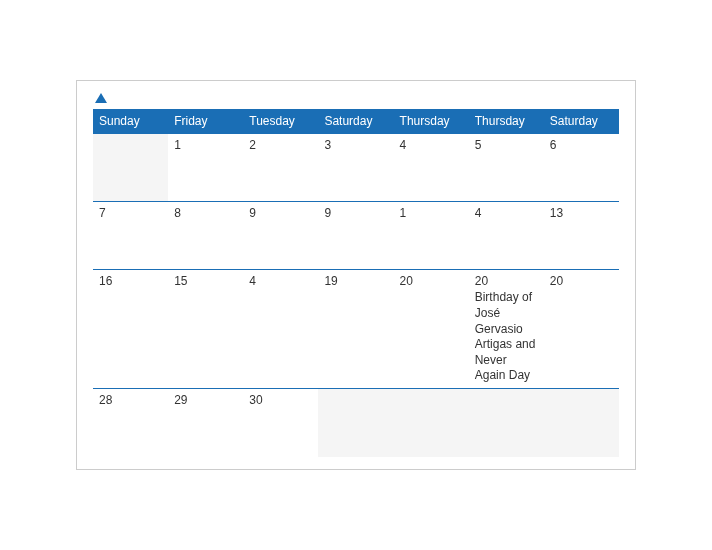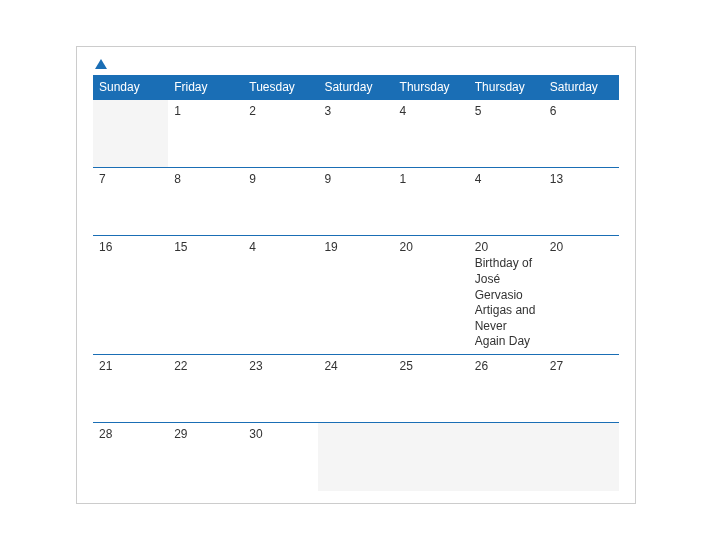--- a/index.html
+++ b/index.html
@@ -202,43 +202,20 @@
             <span class="day-number">20</span>
           </td>
           <td>
             <span class="day-number">20</span>
             <div class="event-text">Birthday of José Gervasio Artigas and Never Again Day</div>
           </td>
           <td>
             <span class="day-number">20</span>
           </td>
         </tr>
-        <tr>
-          <td>
-            <span class="day-number">21</span>
-          </td>
-          <td>
-            <span class="day-number">22</span>
-          </td>
-          <td>
-            <span class="day-number">23</span>
-          </td>
-          <td>
-            <span class="day-number">24</span>
-          </td>
-          <td>
-            <span class="day-number">25</span>
-          </td>
-          <td>
-            <span class="day-number">26</span>
-          </td>
-          <td>
-            <span class="day-number">27</span>
-          </td>
-        </tr>
         <tr class="last-row">
           <td>
             <span class="day-number">28</span>
           </td>
           <td>
             <span class="day-number">29</span>
           </td>
           <td>
             <span class="day-number">30</span>
           </td>

